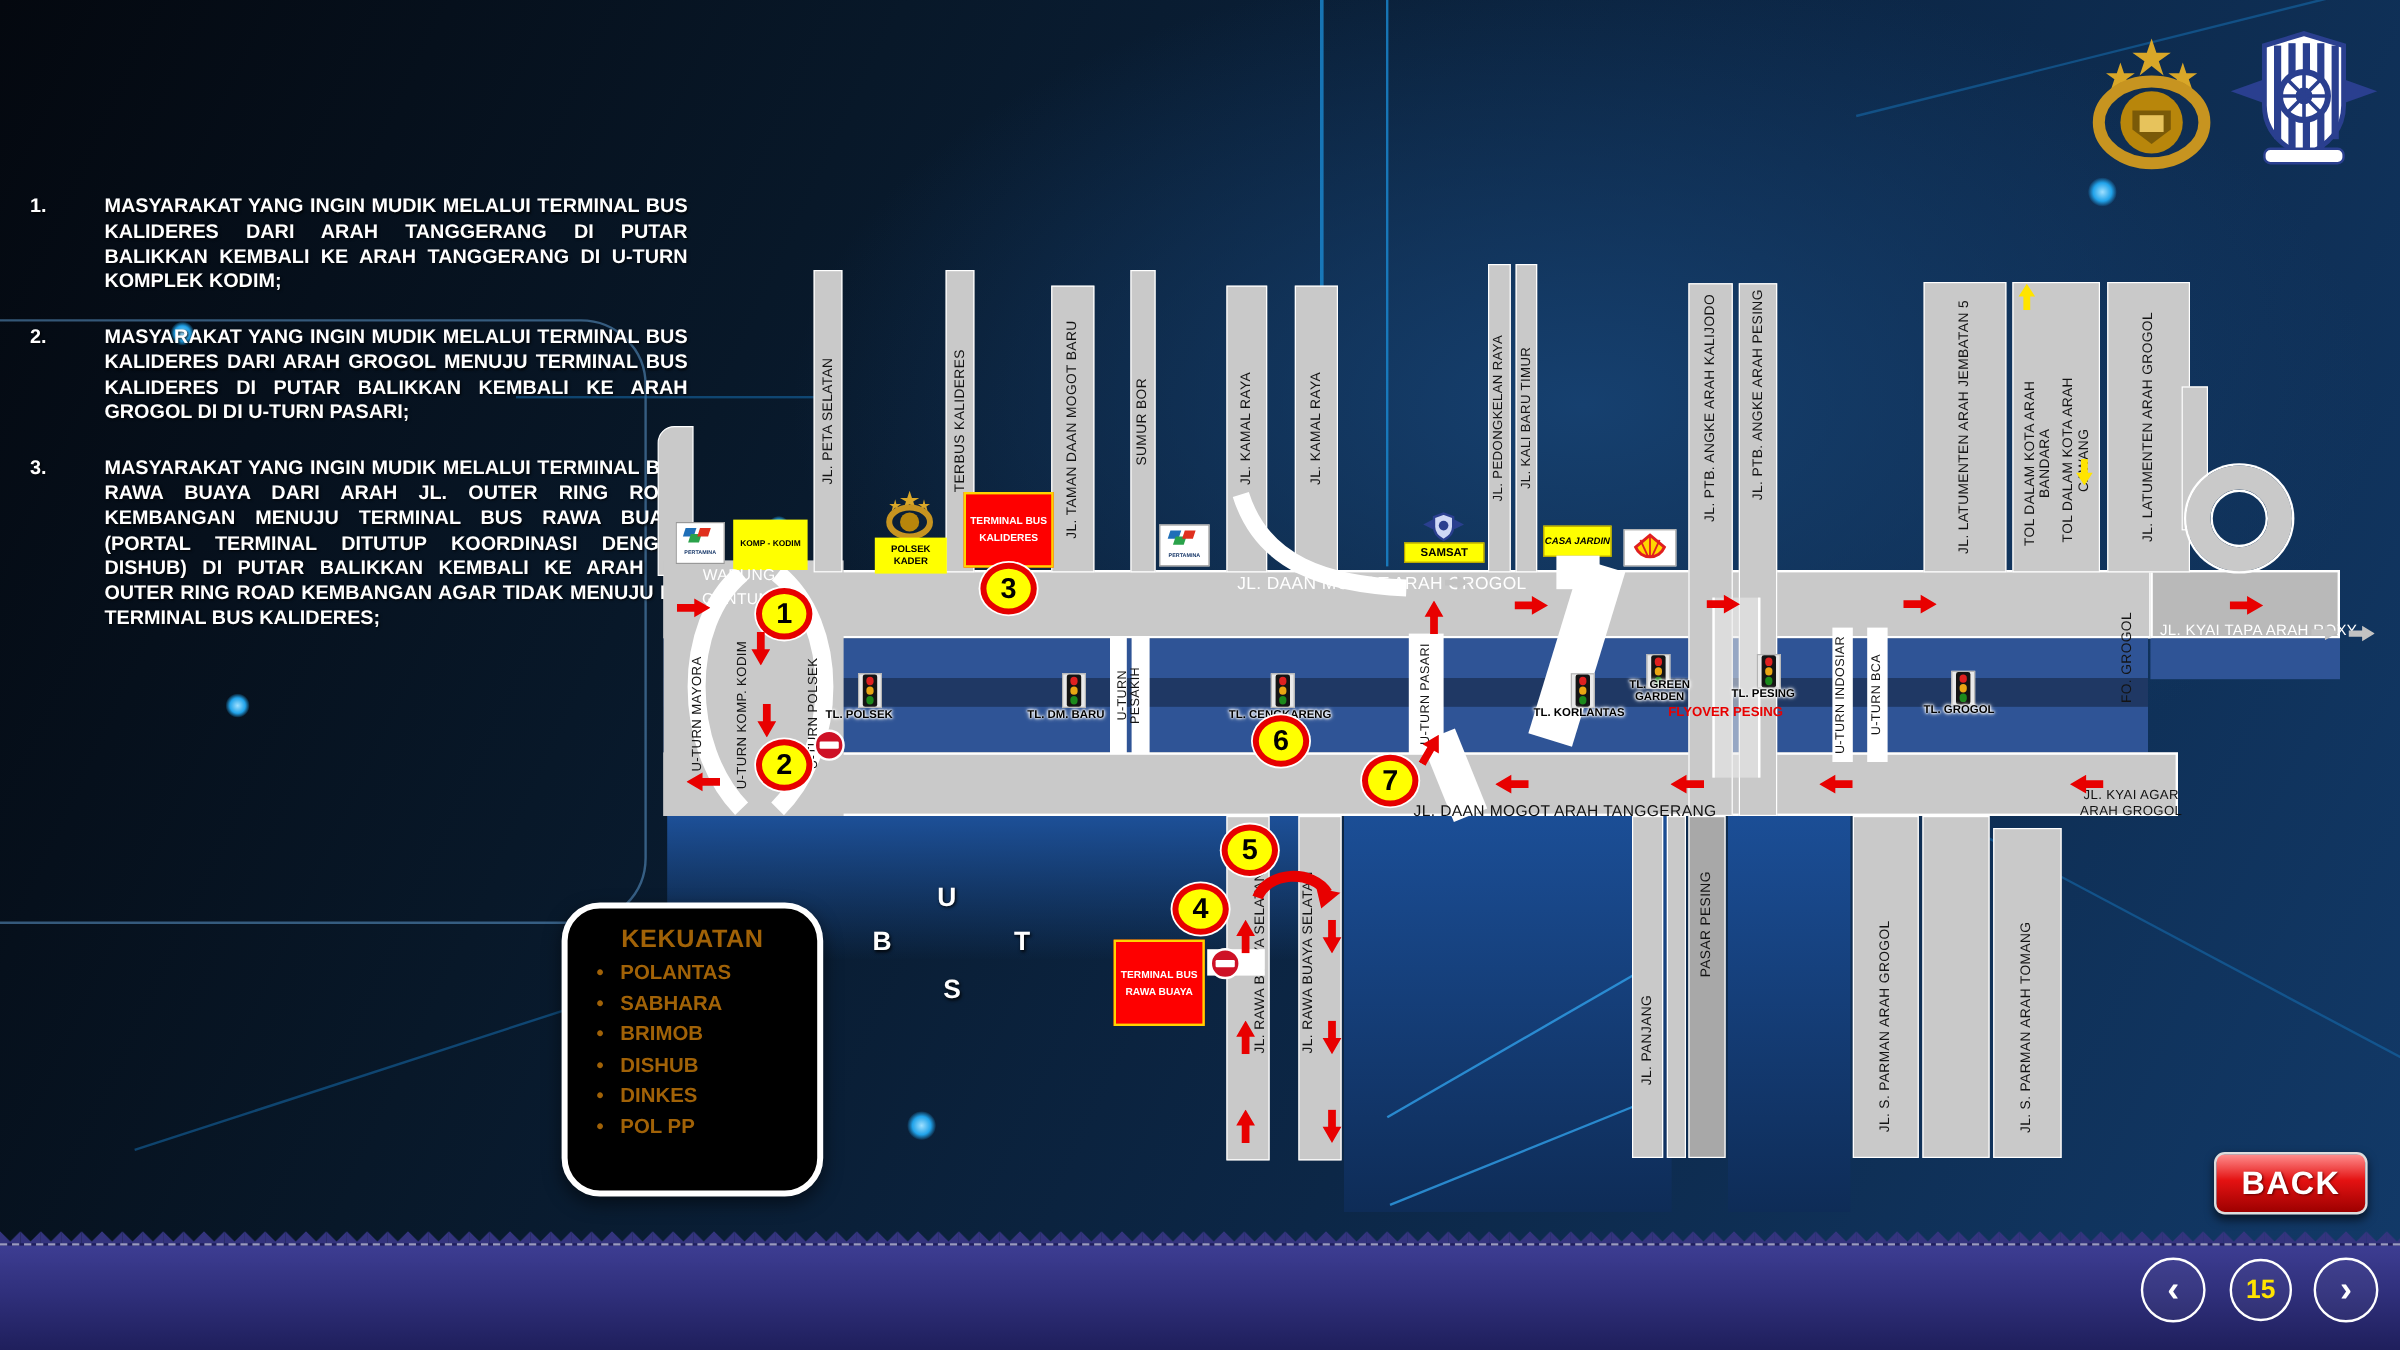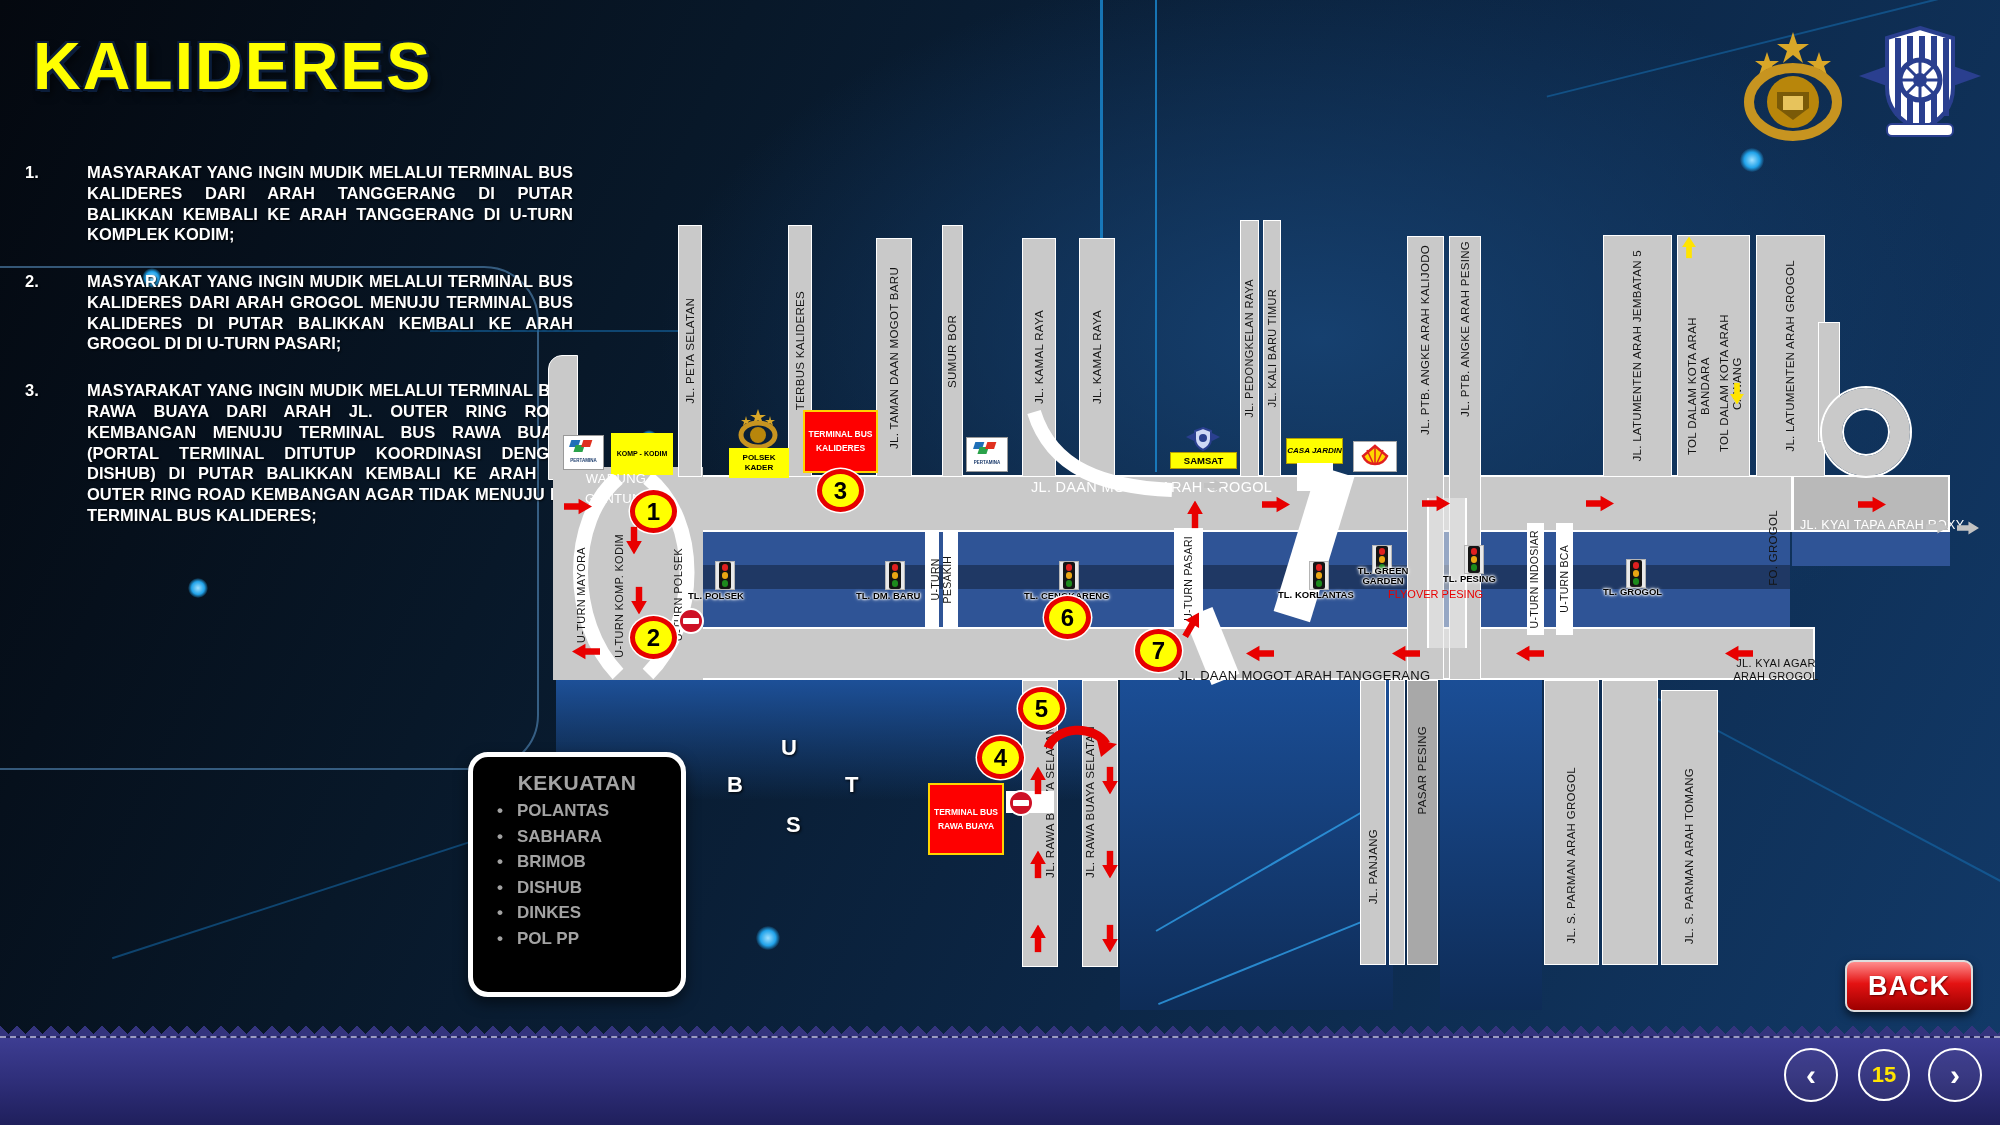--- a/index.html
+++ b/index.html
@@ -41,22 +41,22 @@
   .tl{position:absolute;width:20px;height:29px;background:#e9e9e9;border:1px solid #b5b5b5;display:flex;align-items:center;justify-content:center;box-sizing:border-box;}
   .tlbody{background:#141414;border-radius:2px;padding:2px 3px;display:flex;flex-direction:column;gap:1.5px;}
   .bulb{width:6.5px;height:6.5px;border-radius:50%;}
   .bulb.r{background:#e02020;} .bulb.y{background:#eaa613;} .bulb.g{background:#1c8a1c;}
   .tll{position:absolute;font-size:9.5px;font-weight:bold;color:#000;text-align:center;
     text-shadow:0 0 2px #fff,0 0 2px #fff,0 0 3px #fff,0 0 4px #fff;white-space:nowrap;}
   .compass{position:absolute;color:#fff;font-weight:bold;font-size:22px;text-shadow:1px 1px 3px #000;}
   .maptext-w{position:absolute;color:#fff;font-size:14px;letter-spacing:.3px;}
   .maptext-b{position:absolute;color:#111;font-size:13px;letter-spacing:.3px;}
   
-  .kek{position:absolute;left:468px;top:752px;width:218px;height:245px;background:#000;border:5px solid #fff;border-radius:20px;
-    box-sizing:border-box;color:#a3a3a3;padding:14px 0 0 0;box-shadow:0 6px 14px rgba(0,0,0,.5);}
+  .kek{position:absolute;left:468px;top:752px;width:218px;height:245px;background:#000;border:5px solid #fff;border-radius:32px;
+    box-sizing:border-box;color:#a16207;padding:14px 0 0 0;box-shadow:0 6px 14px rgba(0,0,0,.5);}
   .kek h3{margin:0 0 6px 0;text-align:center;font-size:21px;letter-spacing:.5px;}
   .kek ul{list-style:none;margin:0;padding:0 0 0 24px;}
   .kek li{font-size:17px;font-weight:bold;margin:5.5px 0;}
   .kek li::before{content:"•";margin-right:14px;}
   
   .back{position:absolute;left:1845px;top:960px;width:128px;height:52px;border-radius:9px;cursor:pointer;
     background:linear-gradient(#ff8d8d 0%,#e41212 45%,#9d0000 100%);border:2px solid #ddd;box-sizing:border-box;
     color:#fff;font-weight:bold;font-size:27px;display:flex;align-items:center;justify-content:center;letter-spacing:1px;
     text-shadow:1px 1px 2px #600;box-shadow:0 4px 8px rgba(0,0,0,.6);}
   .zig{position:absolute;left:0;top:1022px;width:2000px;height:15px;
@@ -83,21 +83,20 @@
   <div class="cline" style="left:100px;top:880px;width:500px;height:2px;transform:rotate(-18deg);"></div>
   <div class="cline" style="left:1540px;top:40px;width:460px;height:2px;transform:rotate(-14deg);"></div>
   <div class="cline" style="left:1600px;top:800px;width:500px;height:2px;transform:rotate(28deg);"></div>
   <div class="dot" style="left:142px;top:268px;width:20px;height:20px;"></div>
   <div class="dot" style="left:188px;top:578px;width:20px;height:20px;"></div>
   <div class="dot" style="left:756px;top:926px;width:24px;height:24px;"></div>
   <div class="dot" style="left:640px;top:430px;width:18px;height:18px;"></div>
   <div class="dot" style="left:1740px;top:148px;width:24px;height:24px;"></div>
   <div class="dot" style="left:1275px;top:700px;width:20px;height:20px;"></div>
 
-  <div class="title">KALIDERES</div>
   <div class="abs" style="left:1733px;top:30px;width:120px;height:108px;">
     <svg width="120" height="108" viewBox="0 0 120 108">
       <polygon points="60,2 64,14 76,14 66,21 70,33 60,25 50,33 54,21 44,14 56,14" fill="#d9a728"></polygon>
       <polygon points="34,22 37,31 46,31 39,36 42,45 34,39 26,45 29,36 22,31 31,31" fill="#d9a728"></polygon>
       <polygon points="86,22 89,31 98,31 91,36 94,45 86,39 78,45 81,36 74,31 83,31" fill="#d9a728"></polygon>
       <ellipse cx="60" cy="72" rx="44" ry="34" fill="none" stroke="#c79420" stroke-width="10"></ellipse>
       <ellipse cx="60" cy="72" rx="26" ry="26" fill="#b8860b"></ellipse>
       <path d="M44 62 h32 v16 l-16 12 l-16 -12 z" fill="#7a5a08"></path>
       <rect x="50" y="66" width="20" height="14" fill="#e7c35c"></rect>
     </svg>
@@ -328,21 +327,21 @@
   <div class="wbox" style="left:1006px;top:791px;width:48px;height:22px;"></div>
 
   <div class="maptext-w" style="left:585px;top:469px;width:62px;text-align:center;font-size:13px;line-height:1.5;">WARUNG GANTUNG</div>
   <div class="maptext-w" style="left:1031px;top:479px;font-size:14.5px;">JL. DAAN MOGOT ARAH GROGOL</div>
   <div class="maptext-b" style="left:1178px;top:668px;font-size:13px;">JL. DAAN MOGOT ARAH TANGGERANG</div>
   <div class="maptext-w" style="left:1800px;top:518px;font-size:12.5px;">JL. KYAI TAPA ARAH ROXY</div>
   <div class="maptext-b" style="left:1720px;top:657px;width:112px;text-align:center;font-size:11px;line-height:1.2;">JL. KYAI AGAR ARAH GROGOL</div>
   <div class="abs" style="left:1762px;top:500px;width:22px;height:95px;display:flex;align-items:center;justify-content:center;">
     <span class="vtxt" style="font-size:11.5px;">FO. GROGOL</span>
     </div>
-  <div class="abs" style="left:1388px;top:588px;width:100px;color:#e80000;font-weight:normal;font-size:11px;position:absolute;">FLYOVER PESING</div>
+  <div class="abs" style="left:1388px;top:588px;width:100px;color:#e80000;font-weight:bold;font-size:11px;position:absolute;text-align:center;">FLYOVER PESING</div>
 
   <div class="tl" style="left:715px;top:561px;">
       <div class="tlbody">
         <i class="bulb r"></i>
         <i class="bulb y"></i>
         <i class="bulb g"></i>
       </div>
     </div>
   <div class="tll" style="left:688px;top:590px;">TL. POLSEK</div>
   <div class="tl" style="left:885px;top:561px;">

